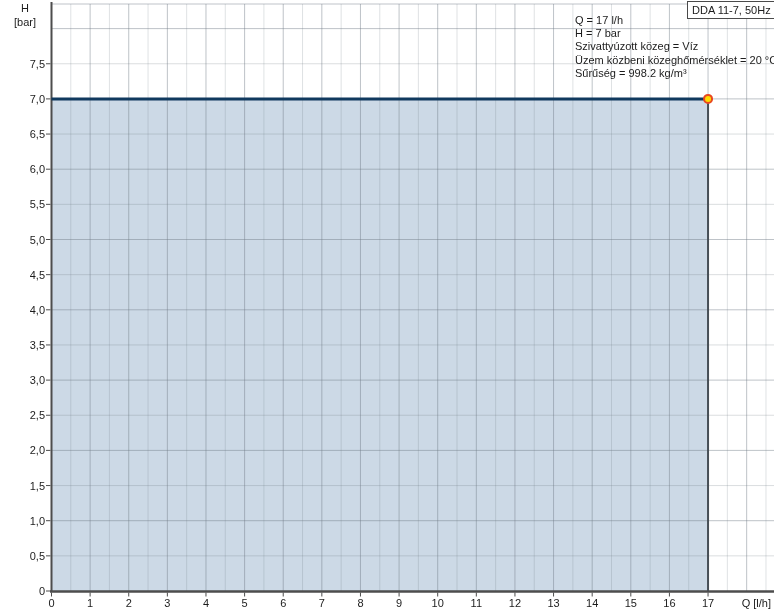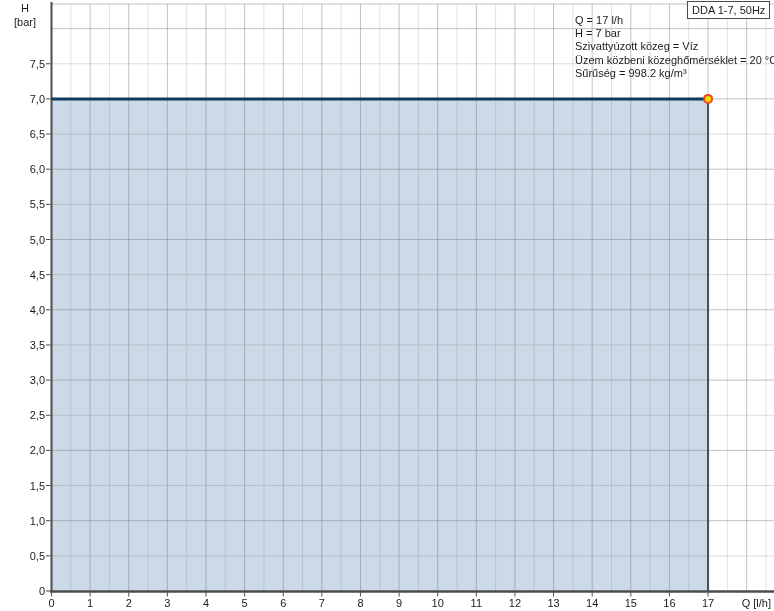--- a/index.html
+++ b/index.html
@@ -160,15 +160,15 @@
 
   <div id="annotation-block">
     <div>Q = 17 l/h</div>
     <div>H = 7 bar</div>
     <div>Szivattyúzott közeg = Víz</div>
     <div>Üzem közbeni közeghőmérséklet = 20 °C</div>
     <div>Sűrűség = 998.2 kg/m³</div>
   </div>
 
   <div id="legend-box">
-    <span>DDA 1-7, 50Hz</span>
+    <span>DDA 11-7, 50Hz</span>
   </div>
 </div>
 
 </body></html>

